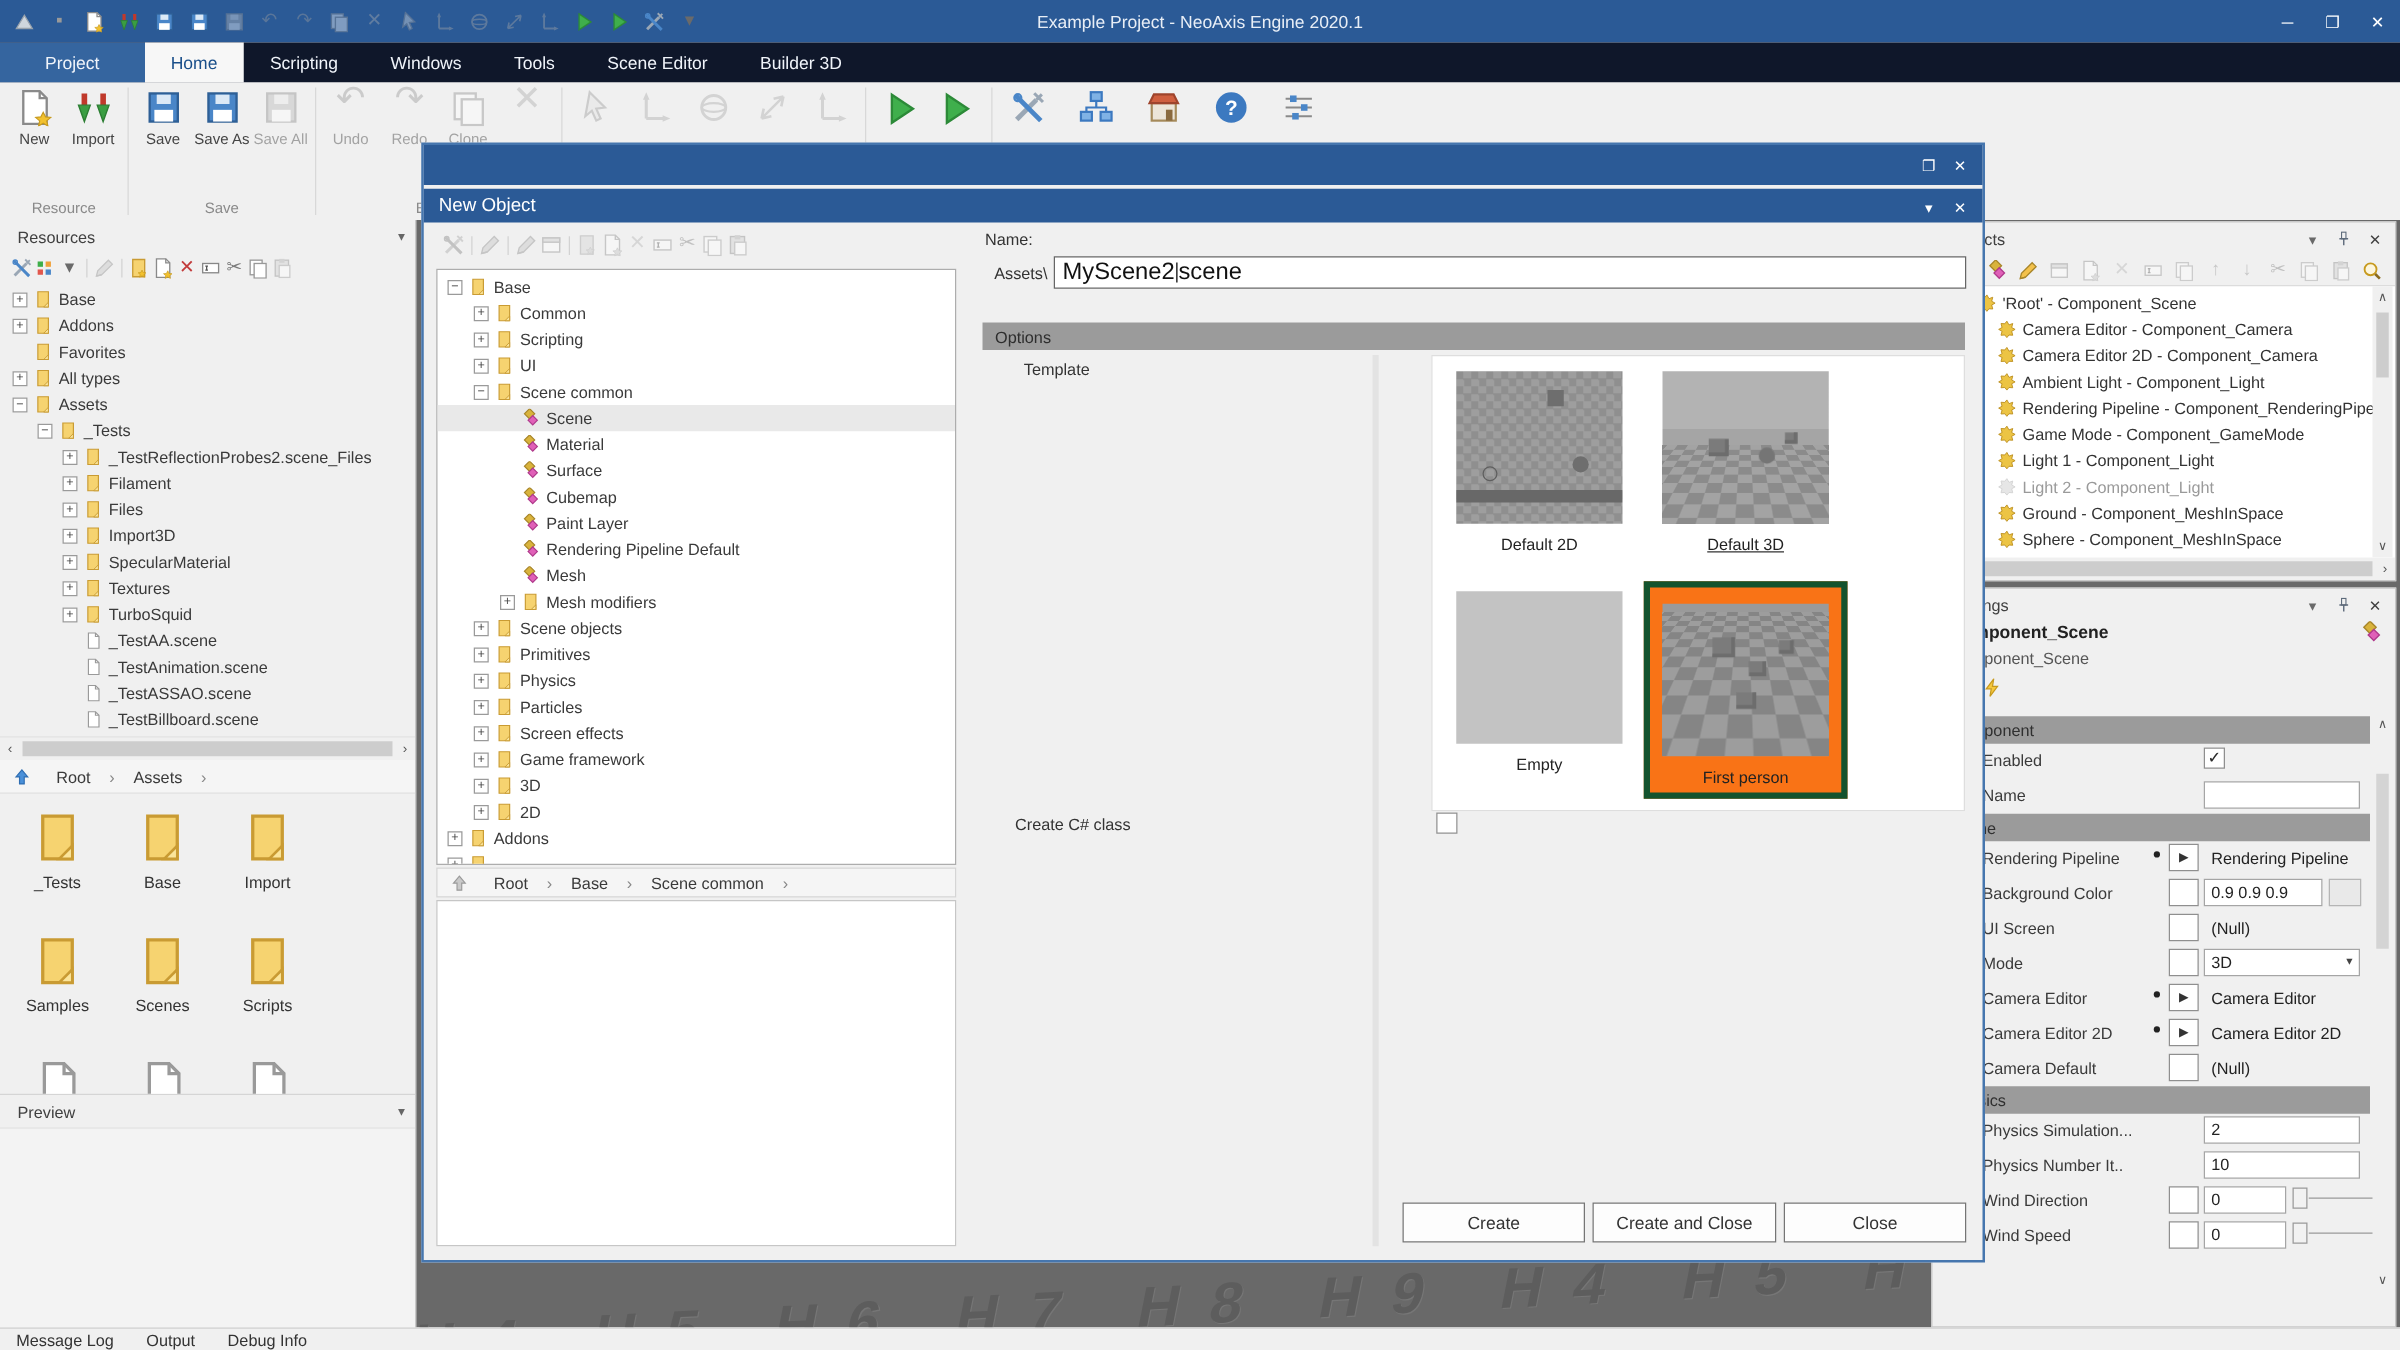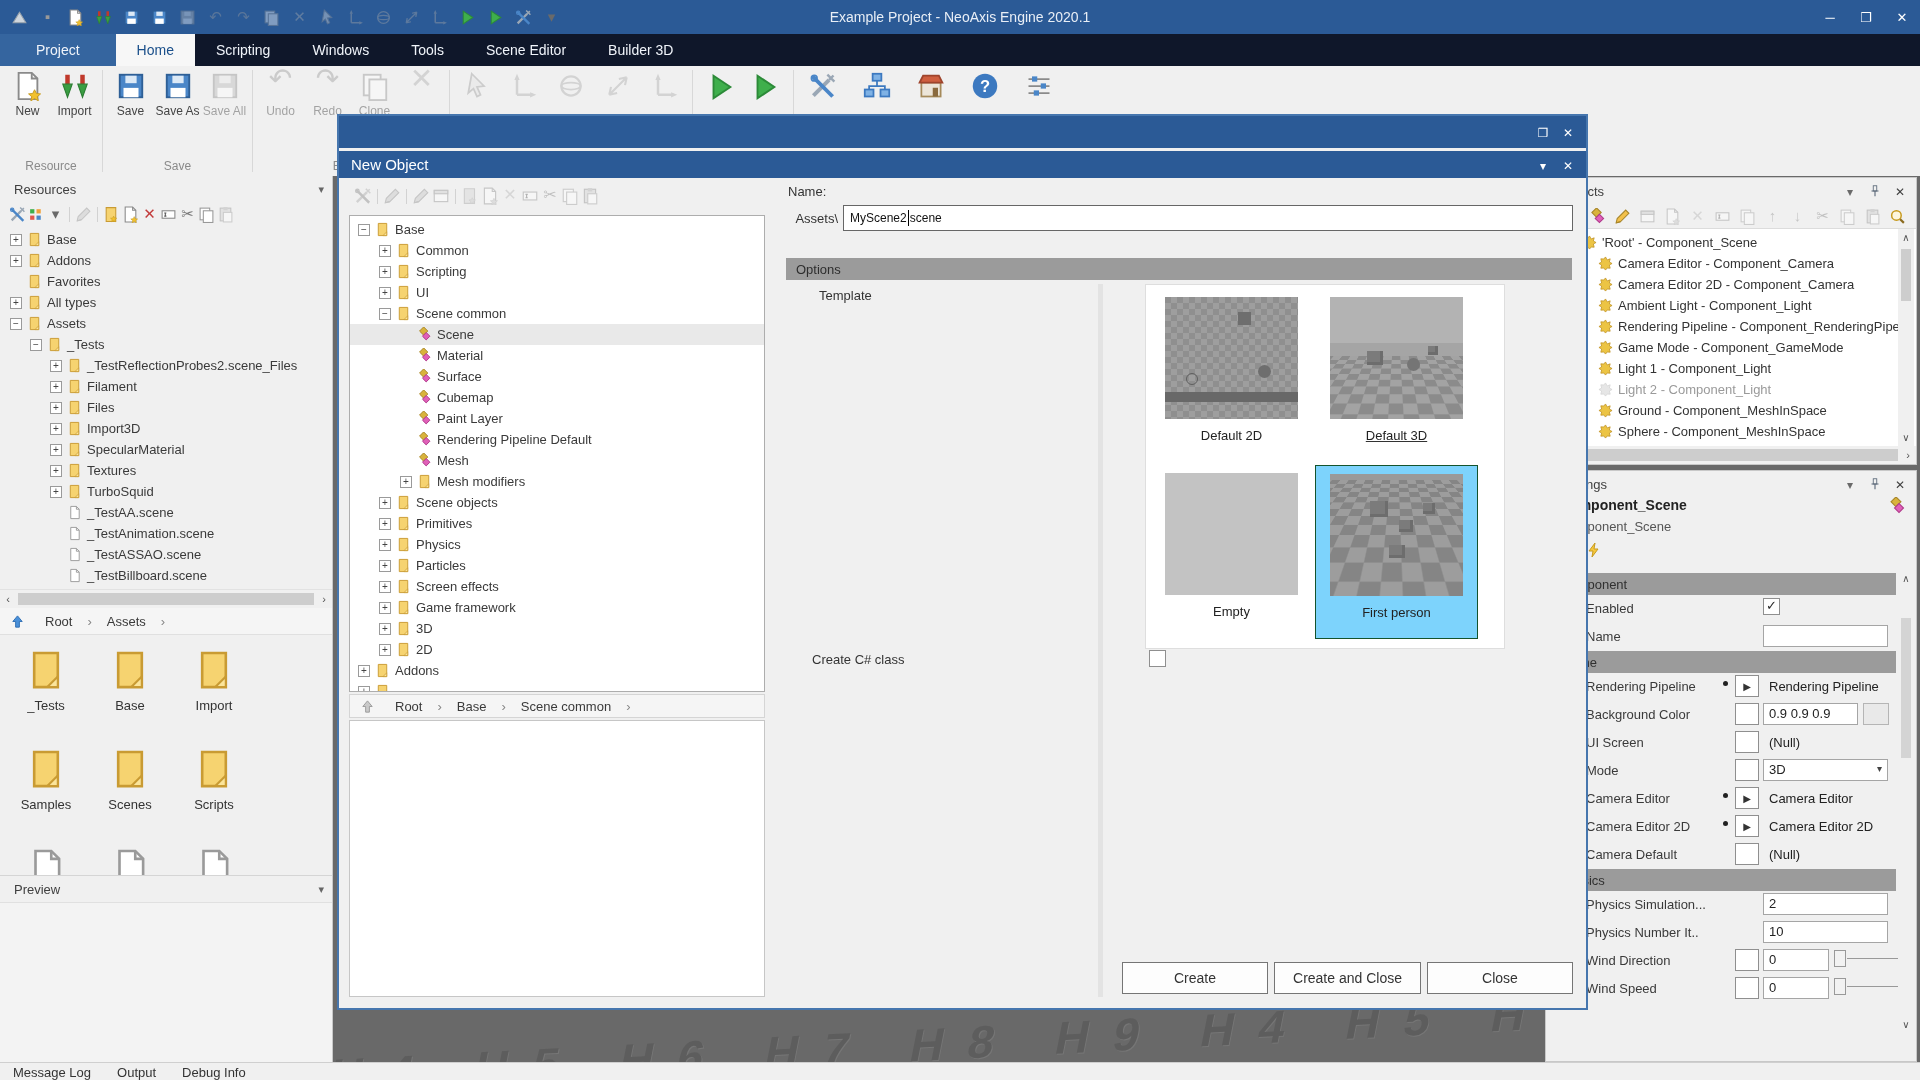--- a/index.html
+++ b/index.html
@@ -104,28 +104,28 @@
   #d-outerbar{position:absolute;left:0;top:0;right:0;height:32px;background:#2b5a96;}
   #d-outerbar .hicons{position:absolute;right:10px;top:0;height:32px;color:#fff;}
   #d-titlebar{position:absolute;left:0;top:35px;right:0;height:27px;background:#2b5a96;color:#fff;display:flex;align-items:center;padding-left:12px;font-size:15px;box-sizing:border-box;}
   #d-titlebar .hicons{position:absolute;right:10px;top:0;height:27px;color:#fff;}
   #d-toolbar{position:absolute;left:14px;top:66px;height:28px;display:flex;align-items:center;}
   #d-tree{position:absolute;left:10px;top:99px;width:416px;height:477px;background:#fff;border:1px solid #adadad;box-sizing:border-box;overflow:hidden;padding-top:3px;}
   #d-crumb{position:absolute;left:10px;top:578px;width:416px;height:24px;box-sizing:border-box;border:1px solid #d5d5d5;background:#f5f5f5;}
   #d-panel2{position:absolute;left:10px;top:604px;width:416px;height:277px;background:#fff;border:1px solid #c6c6c6;box-sizing:border-box;}
   #d-name-label{position:absolute;left:449px;top:68px;font-size:13px;color:#333;}
   #d-prefix{position:absolute;left:449px;top:95px;width:50px;text-align:right;font-size:13px;color:#333;}
-  #d-name-input{position:absolute;left:504px;top:89px;width:730px;height:26px;background:#fff;border:1px solid #666;box-sizing:border-box;font-size:12px;color:#111;display:flex;align-items:center;padding-left:6px;}
+  #d-name-input{position:absolute;left:504px;top:89px;width:730px;height:26px;background:#fff;border:1px solid #666;box-sizing:border-box;font-size:19px;color:#111;display:flex;align-items:center;padding-left:6px;}
   .tcaret{display:inline-block;width:1px;height:16px;background:#000;margin:0 1px;}
   #d-options{position:absolute;left:447px;top:142px;width:786px;height:22px;background:#9b9b9b;color:#2e2e2e;font-size:13px;display:flex;align-items:center;padding-left:10px;box-sizing:border-box;}
   #d-template-label{position:absolute;left:480px;top:172px;font-size:13px;color:#333;}
   #d-split{position:absolute;left:759px;top:168px;width:5px;height:713px;background:#e3e3e3;}
-  #d-tpanel{position:absolute;left:806px;top:168px;width:360px;height:365px;background:#fff;border:1px solid #dedede;box-sizing:border-box;padding-left:34px;}
+  #d-tpanel{position:absolute;left:806px;top:168px;width:427px;height:365px;background:#fff;border:1px solid #dedede;box-sizing:border-box;padding-left:34px;}
   .tcell{position:absolute;width:163px;height:174px;display:flex;flex-direction:column;align-items:center;box-sizing:border-box;}
-  .tcell.sel{background:#7dd3fc;border:1px solid #14532d;}
+  .tcell.sel{background:#f97316;border:5px solid #14532d;justify-content:center;}
   .th{width:133px;height:122px;margin-top:8px;position:relative;overflow:hidden;}
   .tlab{font-size:13px;color:#222;margin-top:9px;}
   .flat2d{background:repeating-conic-gradient(#9e9e9e 0% 25%,#8f8f8f 0% 50%) 0 0/12px 12px;}
   .empty{background:#c3c3c3;}
   .scene3d{background:linear-gradient(#b3b3b3 0 38%,#a5a5a5 38% 100%);}
   .firstperson{background:#9a9a9a;}
   .floor{position:absolute;left:-45%;right:-45%;bottom:-34%;height:120%;background:repeating-conic-gradient(#a3a3a3 0% 25%,#8b8b8b 0% 50%) 0 0/24px 24px;transform:perspective(130px) rotateX(52deg);}
   .floor.fp{bottom:-10%;height:150%;background:repeating-conic-gradient(#9d9d9d 0% 25%,#858585 0% 50%) 0 0/26px 26px;}
   .cube{position:absolute;background:#7b7b7b;box-shadow:inset -3px -3px 0 #6d6d6d;}
   .ball{position:absolute;background:#757575;border-radius:50%;}

